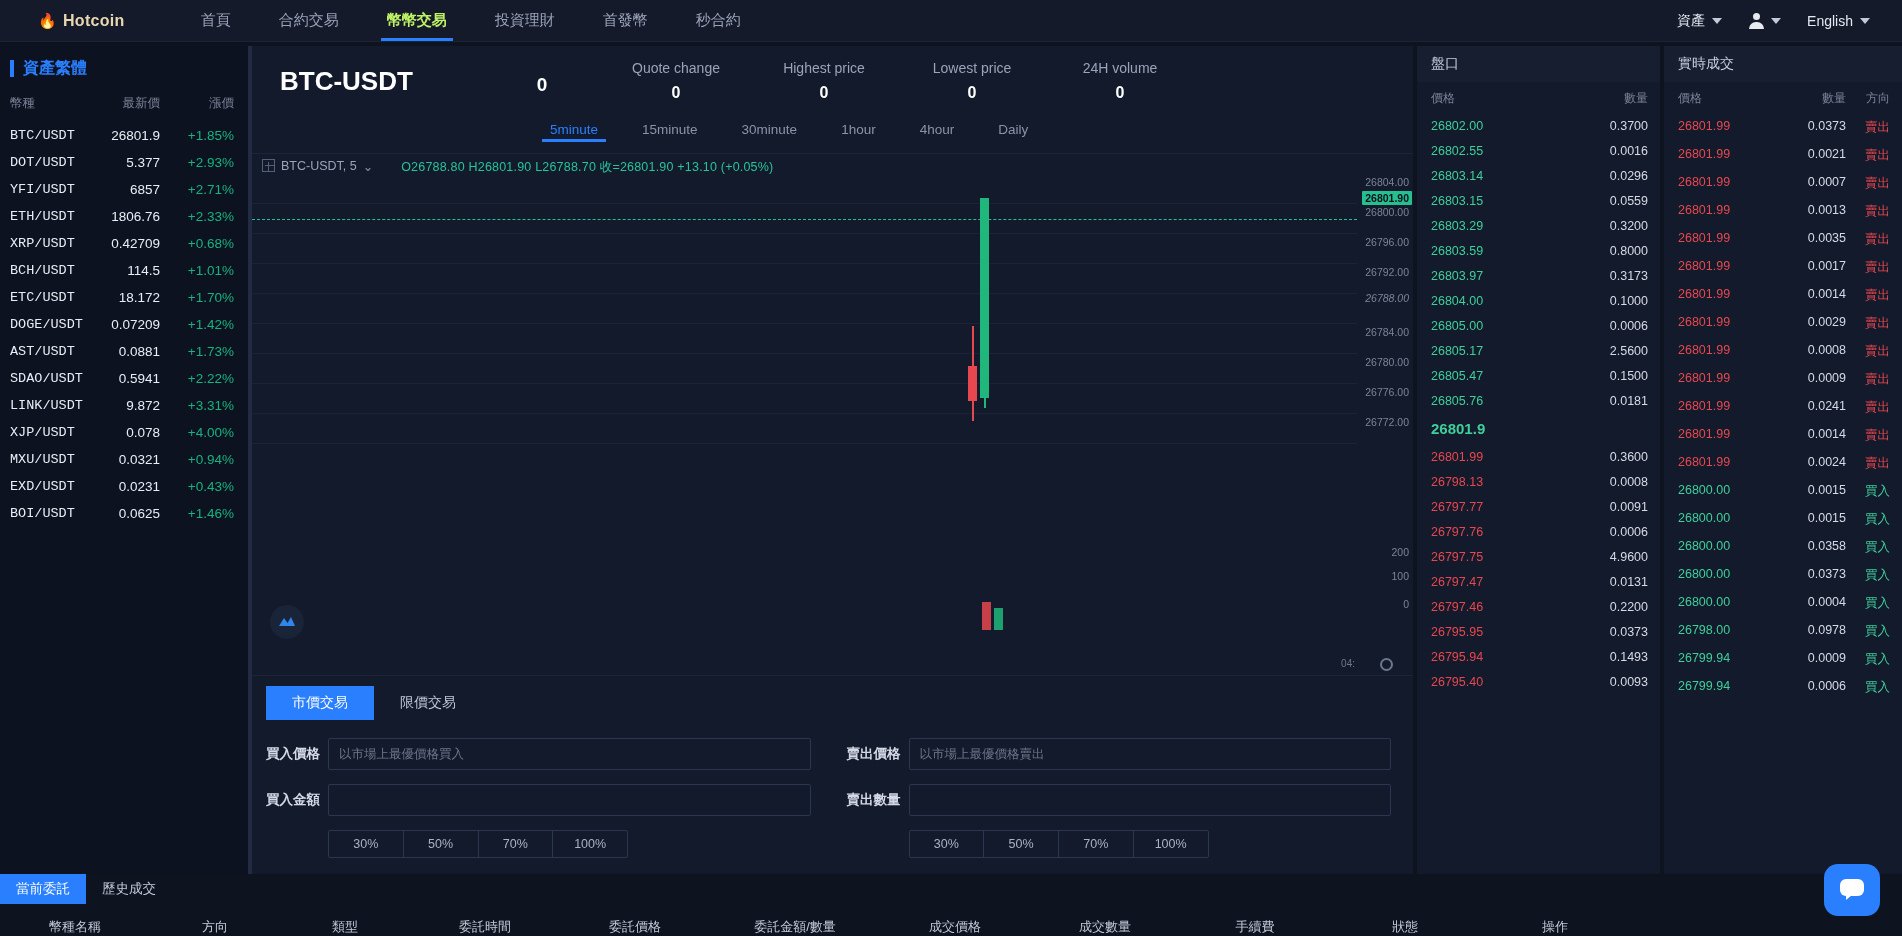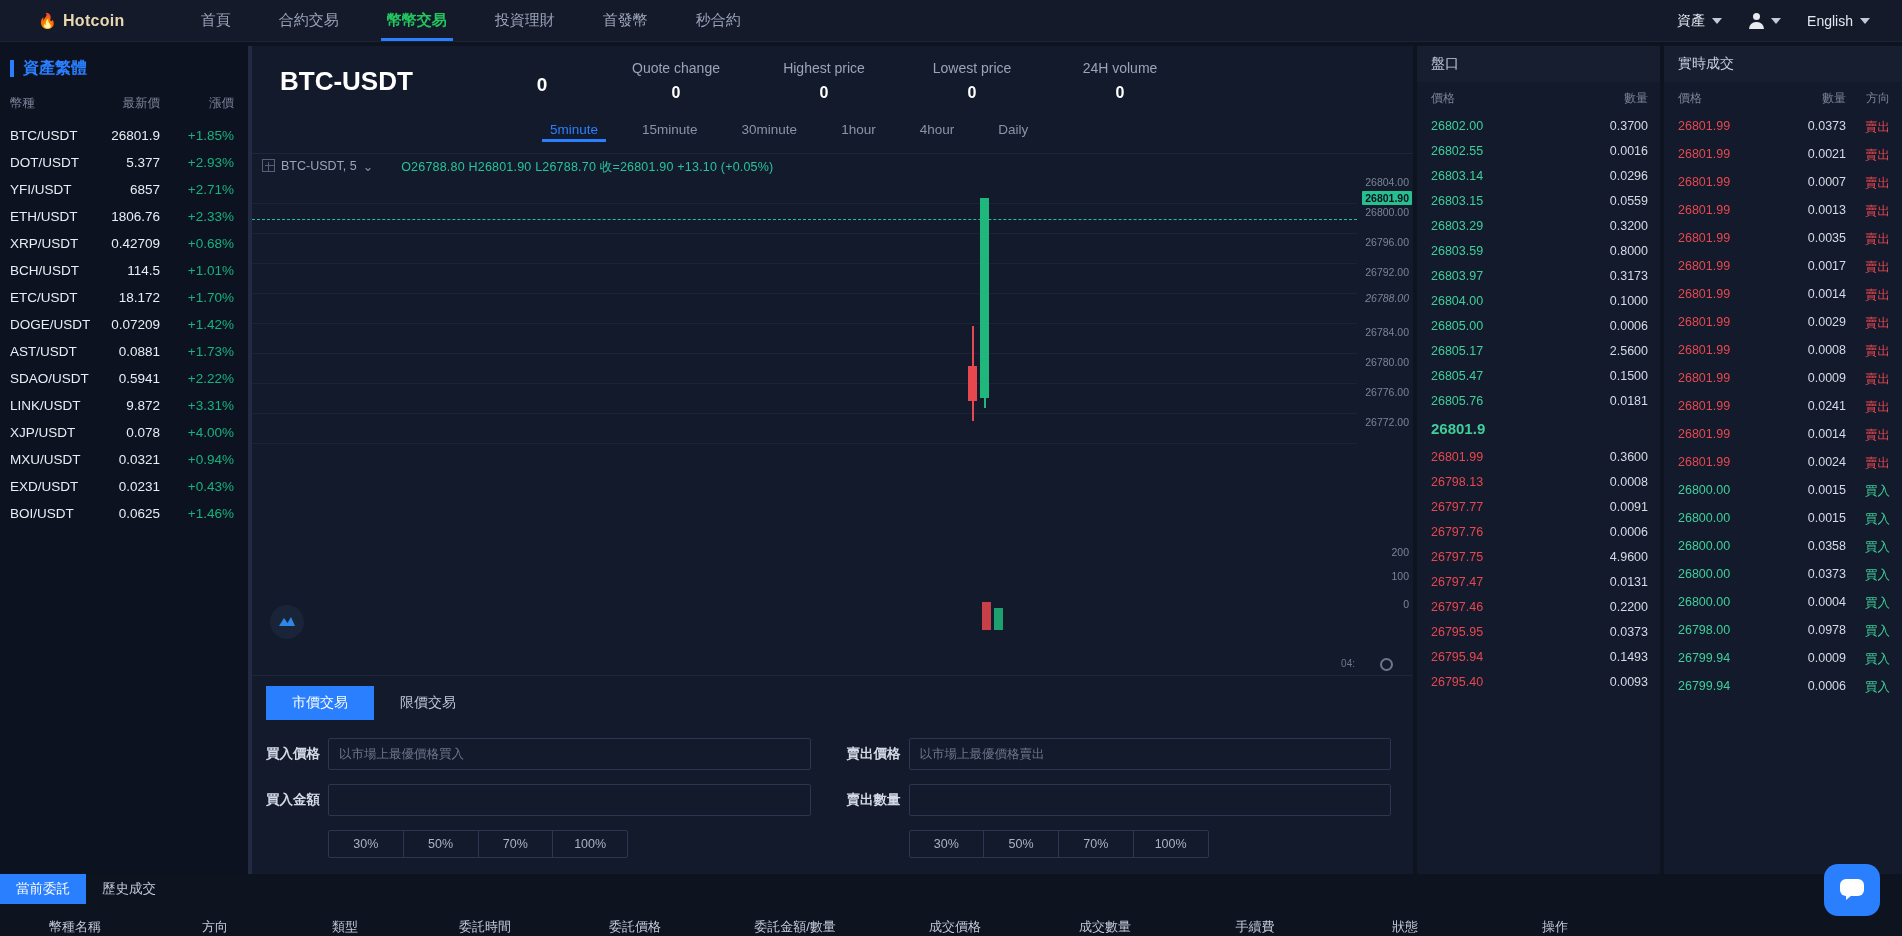--- a/index.html
+++ b/index.html
@@ -16,42 +16,42 @@
     height:42px; background:#141a2a; display:flex; align-items:center;
     border-bottom:1px solid #1c2336; position:relative;
   }
   .logo { display:flex; align-items:center; gap:6px; margin-left:38px; font-weight:bold; font-size:16px; color:#e8d7b0; letter-spacing:.3px;}
   .logo .flame { color:#e8a33d; font-size:15px; }
   .nav { display:flex; align-items:center; margin-left:52px; gap:0px; height:100%; }
   .nav-item {
     padding:0 24px; height:100%; display:flex; align-items:center;
     color:#9aa3b8; font-size:15px; position:relative; cursor:pointer;
   }
-  .nav-item.active { color:#22c55e; font-weight:bold; }
+  .nav-item.active { color:#bef264; font-weight:bold; }
   .nav-item.active::after {
     content:""; position:absolute; left:18px; right:18px; bottom:0; height:3px; background:#2a7fff;
   }
   .header-right { margin-left:auto; display:flex; align-items:center; gap:26px; margin-right:32px; }
   .hr-item { display:flex; align-items:center; gap:7px; color:#e4e8f2; font-size:14px; cursor:pointer; }
   .chev { width:0;height:0;border-left:5px solid transparent;border-right:5px solid transparent;border-top:6px solid #c3cad9; }
   .avatar-ic { width:16px;height:16px;position:relative; }
   .avatar-ic::before{content:"";position:absolute;top:0;left:5px;width:7px;height:7px;border-radius:50%;background:#e8eaf0;}
   .avatar-ic::after{content:"";position:absolute;bottom:0;left:1px;width:15px;height:7px;border-radius:7px 7px 0 0;background:#e8eaf0;}
 
   
   .main { display:flex; height:894px; }
 
   
   .sidebar { width:248px; background:#0d1220; flex-shrink:0; padding-top:10px; }
   .side-title { display:flex; align-items:center; gap:9px; padding:6px 0 12px 10px; }
   .side-title .bar { width:4px; height:17px; background:#2a7fff; display:block; }
   .side-title span.t { color:#2a7fff; font-size:16px; font-weight:bold; }
   .coin-head { display:flex; padding:4px 14px 10px 10px; color:#7b8499; font-size:12.5px; }
   .coin-row { display:flex; padding:6px 14px 6px 10px; font-size:13.5px; cursor:pointer; }
-  .c-sym { width:100px; color:#e9edf5; }
+  .c-sym { width:100px; color:#e9edf5;font-family:Liberation Mono, monospace; }
   .c-price { flex:1; text-align:right; color:#e9edf5; padding-right:14px; }
   .c-chg { width:60px; text-align:right; color:#16b37e; }
   .coin-head .c-sym, .coin-head .c-price, .coin-head .c-chg { color:#7b8499; }
 
   
   .center { flex:1; display:flex; flex-direction:column; min-width:0; background:#0e1320; }
   .center-inner { margin:4px 2px 0 0; background:#131a2b; flex:1; display:flex; flex-direction:column; border-left:4px solid #232b42; }
 
   .stats { display:flex; align-items:flex-start; padding:10px 0 0 0; height:76px; }
   .pair-name { font-size:26px; color:#fff; font-weight:bold; padding:10px 0 0 28px; width:230px;}

